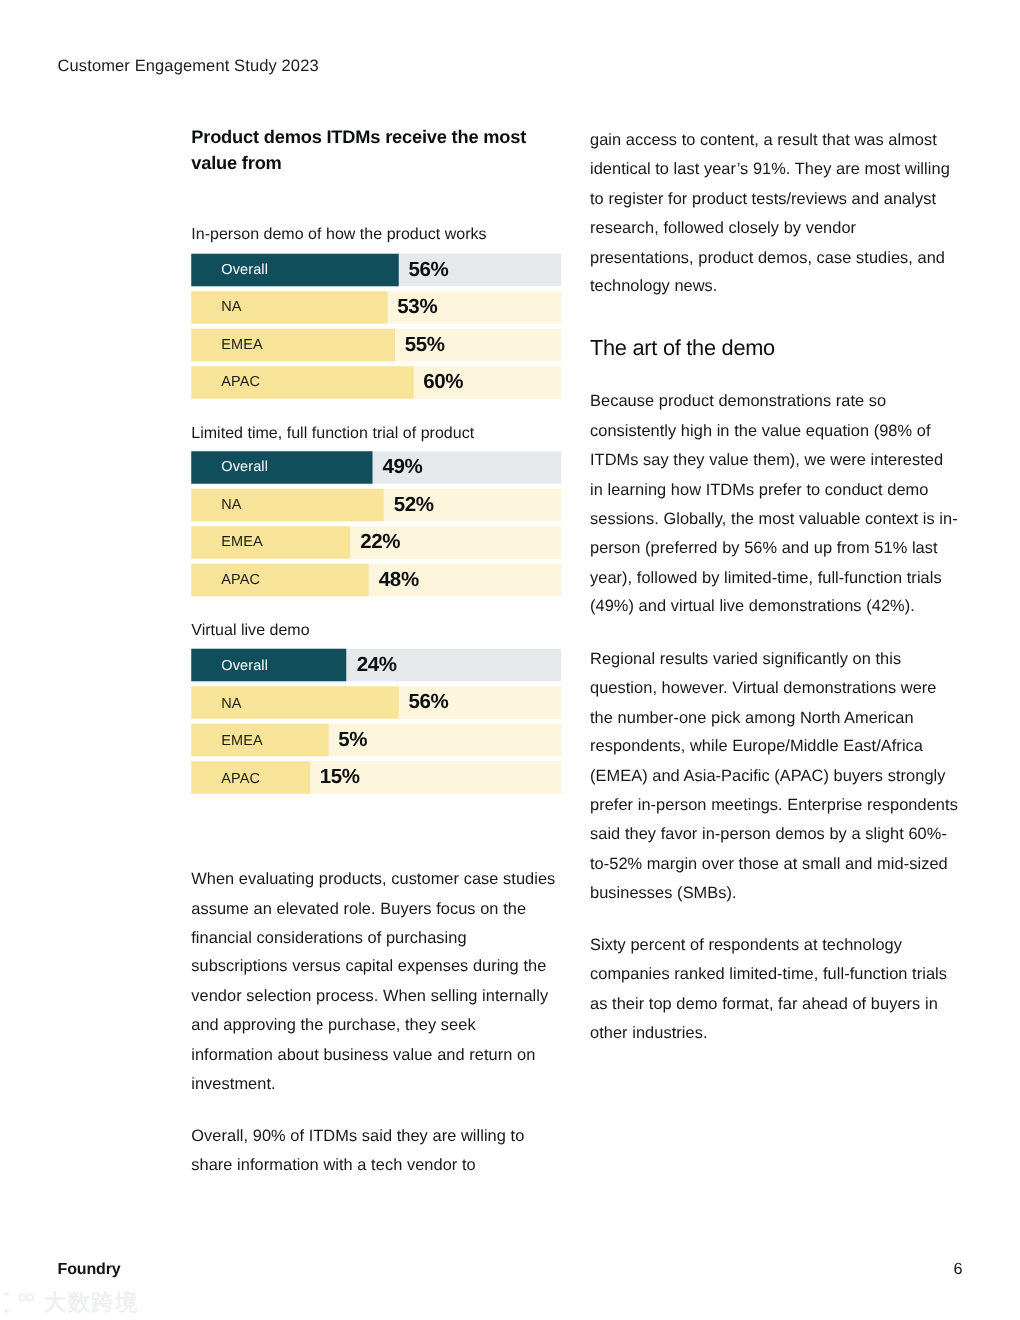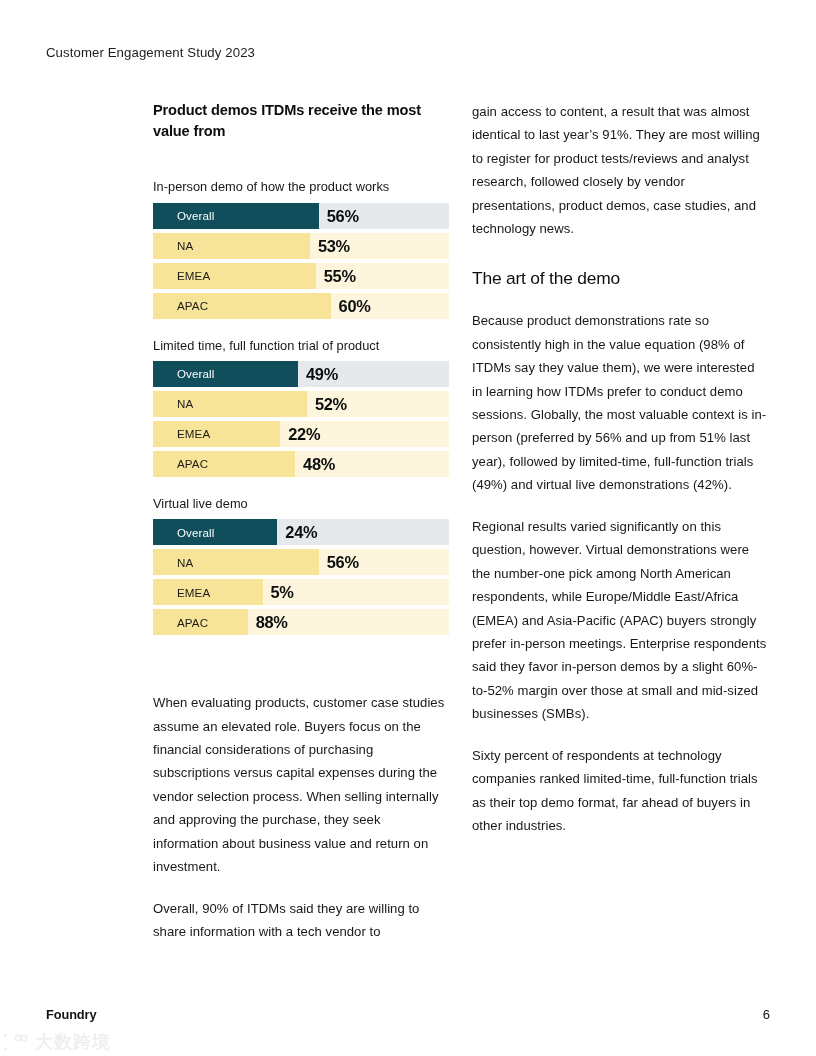--- a/index.html
+++ b/index.html
@@ -275,21 +275,21 @@
         <div class="bar-track"></div>
         <div class="bar-fill" style="width:37%"></div>
         <div class="bar-label">EMEA</div>
         <div class="bar-value" style="left:calc(37% + 8px)">5%</div>
       </div>
 
       <div class="bar-row row-region">
         <div class="bar-track"></div>
         <div class="bar-fill" style="width:32%"></div>
         <div class="bar-label">APAC</div>
-        <div class="bar-value" style="left:calc(32% + 8px)">88%</div>
+        <div class="bar-value" style="left:calc(32% + 8px)">15%</div>
       </div>
     </div>
 
     <div style="height:38px"></div>
 
     <p class="para">When evaluating products, customer case studies assume an elevated role. Buyers focus on the financial considerations of purchasing subscriptions versus capital expenses during the vendor selection process. When selling internally and approving the purchase, they seek information about business value and return on investment.</p>
     <p class="para">Overall, 90% of ITDMs said they are willing to share information with a tech vendor to</p>
   </div>
 
   <div class="col-right">

